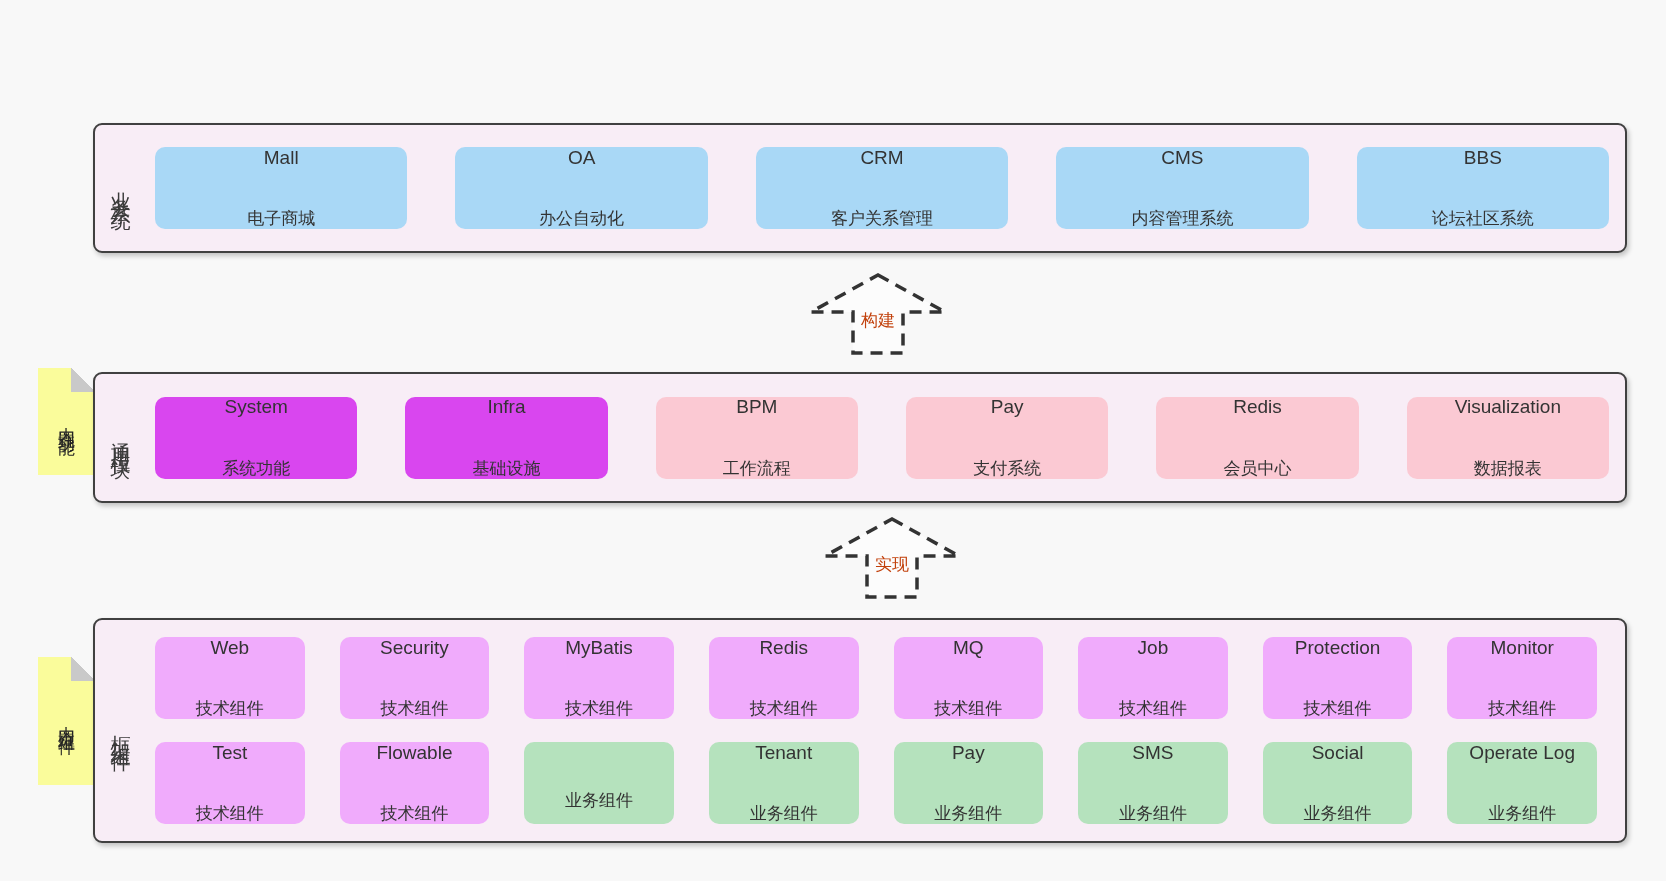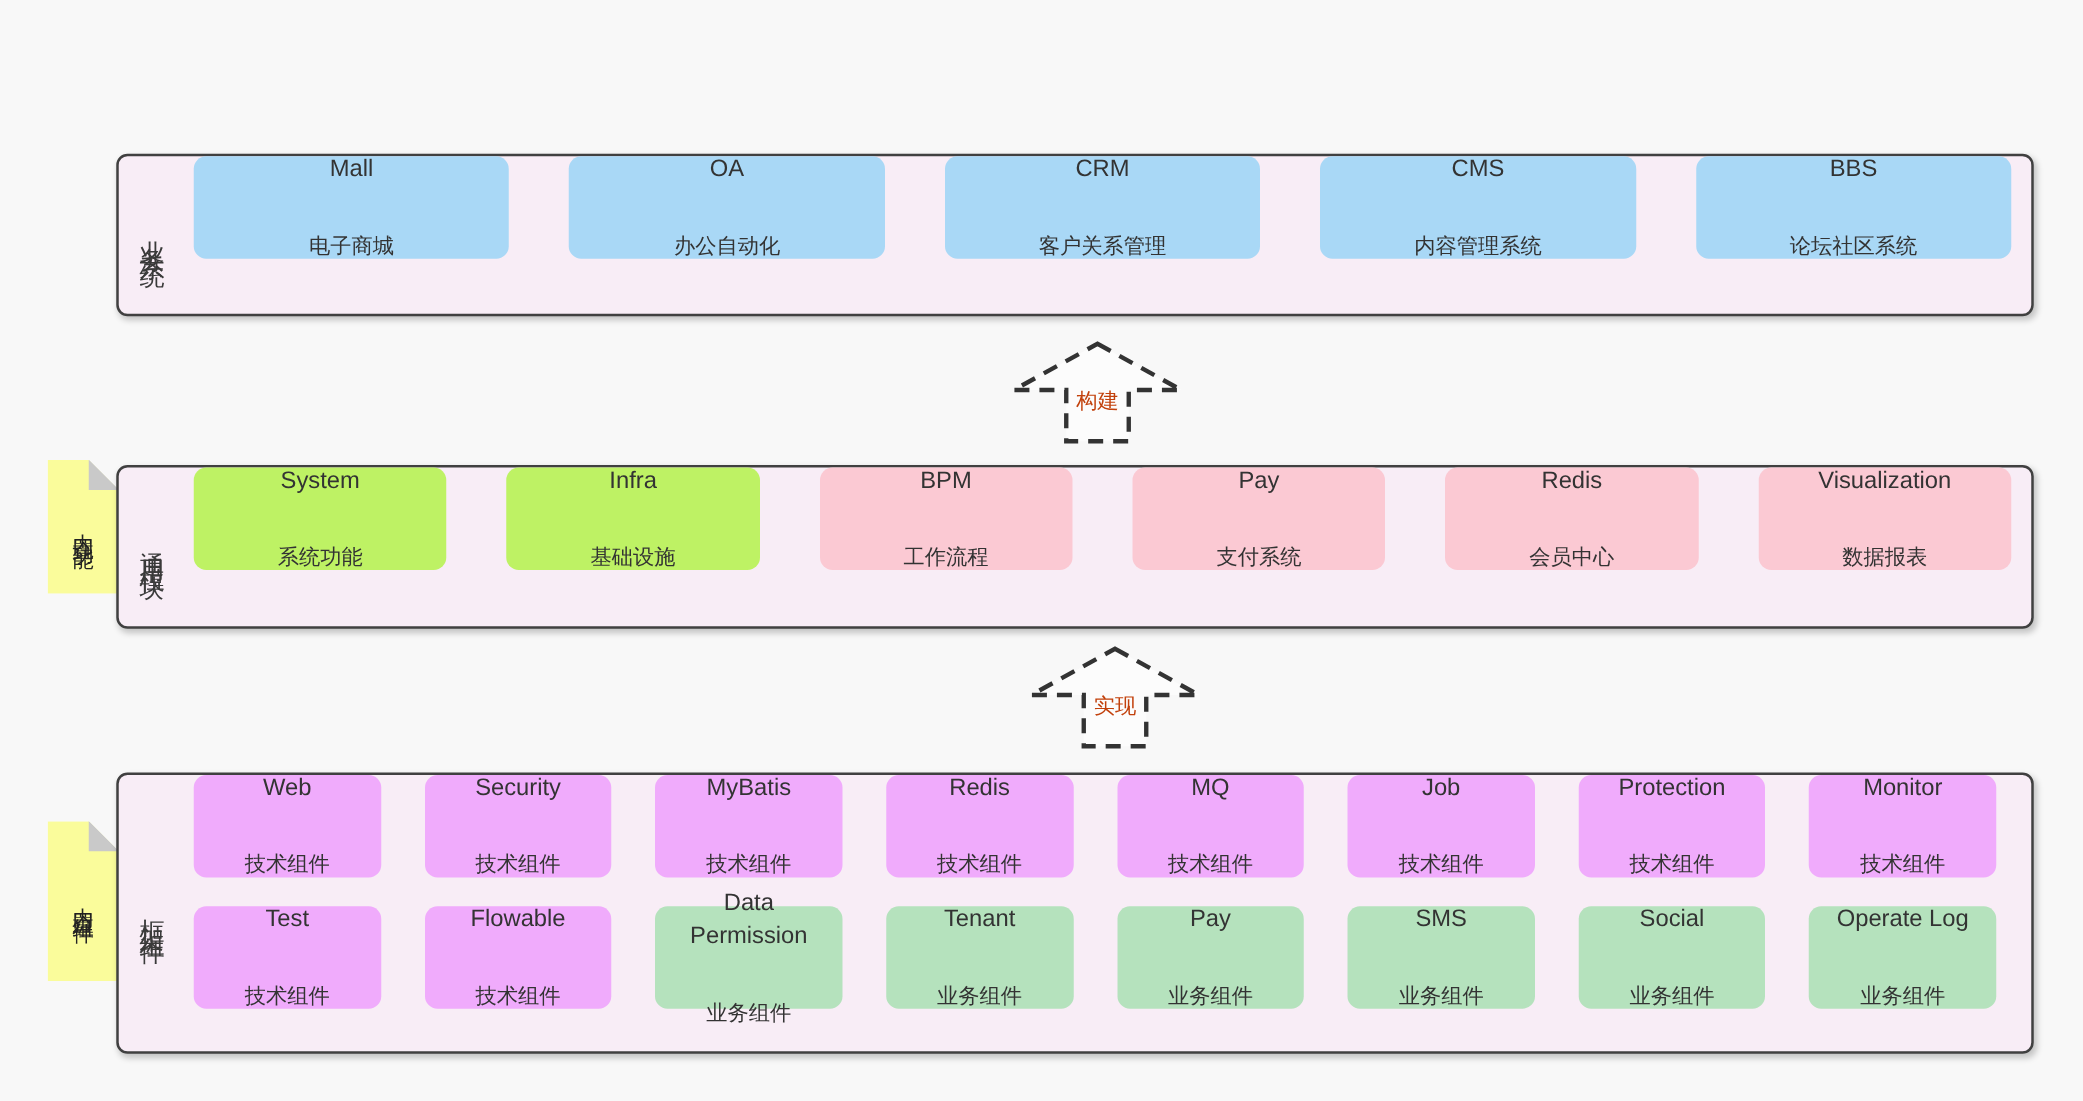--- a/index.html
+++ b/index.html
@@ -17,35 +17,35 @@
   .panel-framework{top:618px;height:225px;}
 
   .panel-label{
     position:absolute;left:13px;top:50%;transform:translateY(-50%);
     writing-mode:vertical-rl;text-orientation:upright;
     font-size:20px;letter-spacing:6px;color:#3a3a3a;white-space:nowrap;
   }
 
   .rows{
     position:absolute;top:0;bottom:0;left:60px;
-    display:flex;flex-direction:column;justify-content:flex-start;
+    display:flex;flex-direction:column;justify-content:center;
   }
   .rows-6{right:16px;gap:23px;}
   .rows-8{right:28px;gap:23px;}
   .row{display:flex;}
   .row-6{gap:48px;}
   .row-8{gap:35px;}
 
   .box{
     flex:1 1 0;height:82px;border-radius:10px;
     display:flex;flex-direction:column;justify-content:center;align-items:center;
     text-align:center;color:#333;line-height:1.4;padding:2px 6px;box-sizing:border-box;
   }
   .box[data-variant="blue"]{background:#a9d8f6;}
-  .box[data-variant="red"]{background:#bef264;}
+  .box[data-variant="red"]{background:#d946ef;}
   .box[data-variant="pink"]{background:#fbc9d3;}
   .box[data-variant="green"]{background:#f0abfc;}
   .box[data-variant="green-light"]{background:#b5e2bd;}
   .box-name{font-size:19px;}
   .box-sub{font-size:17px;margin-top:36px;}
 
   
   .sticky{position:absolute;left:38px;width:57px;z-index:0;}
   .sticky-1{top:368px;height:107px;}
   .sticky-2{top:657px;height:128px;}
@@ -204,21 +204,20 @@
       <div class="row row-8">
         <div class="box" data-variant="green">
           <div class="box-name">Test</div>
           <div class="box-sub">技术组件</div>
         </div>
         <div class="box" data-variant="green">
           <div class="box-name">Flowable</div>
           <div class="box-sub">技术组件</div>
         </div>
         <div class="box" data-variant="green-light">
-          <div class="box-name">Data Permission</div>
           <div class="box-sub">业务组件</div>
         </div>
         <div class="box" data-variant="green-light">
           <div class="box-name">Tenant</div>
           <div class="box-sub">业务组件</div>
         </div>
         <div class="box" data-variant="green-light">
           <div class="box-name">Pay</div>
           <div class="box-sub">业务组件</div>
         </div>

